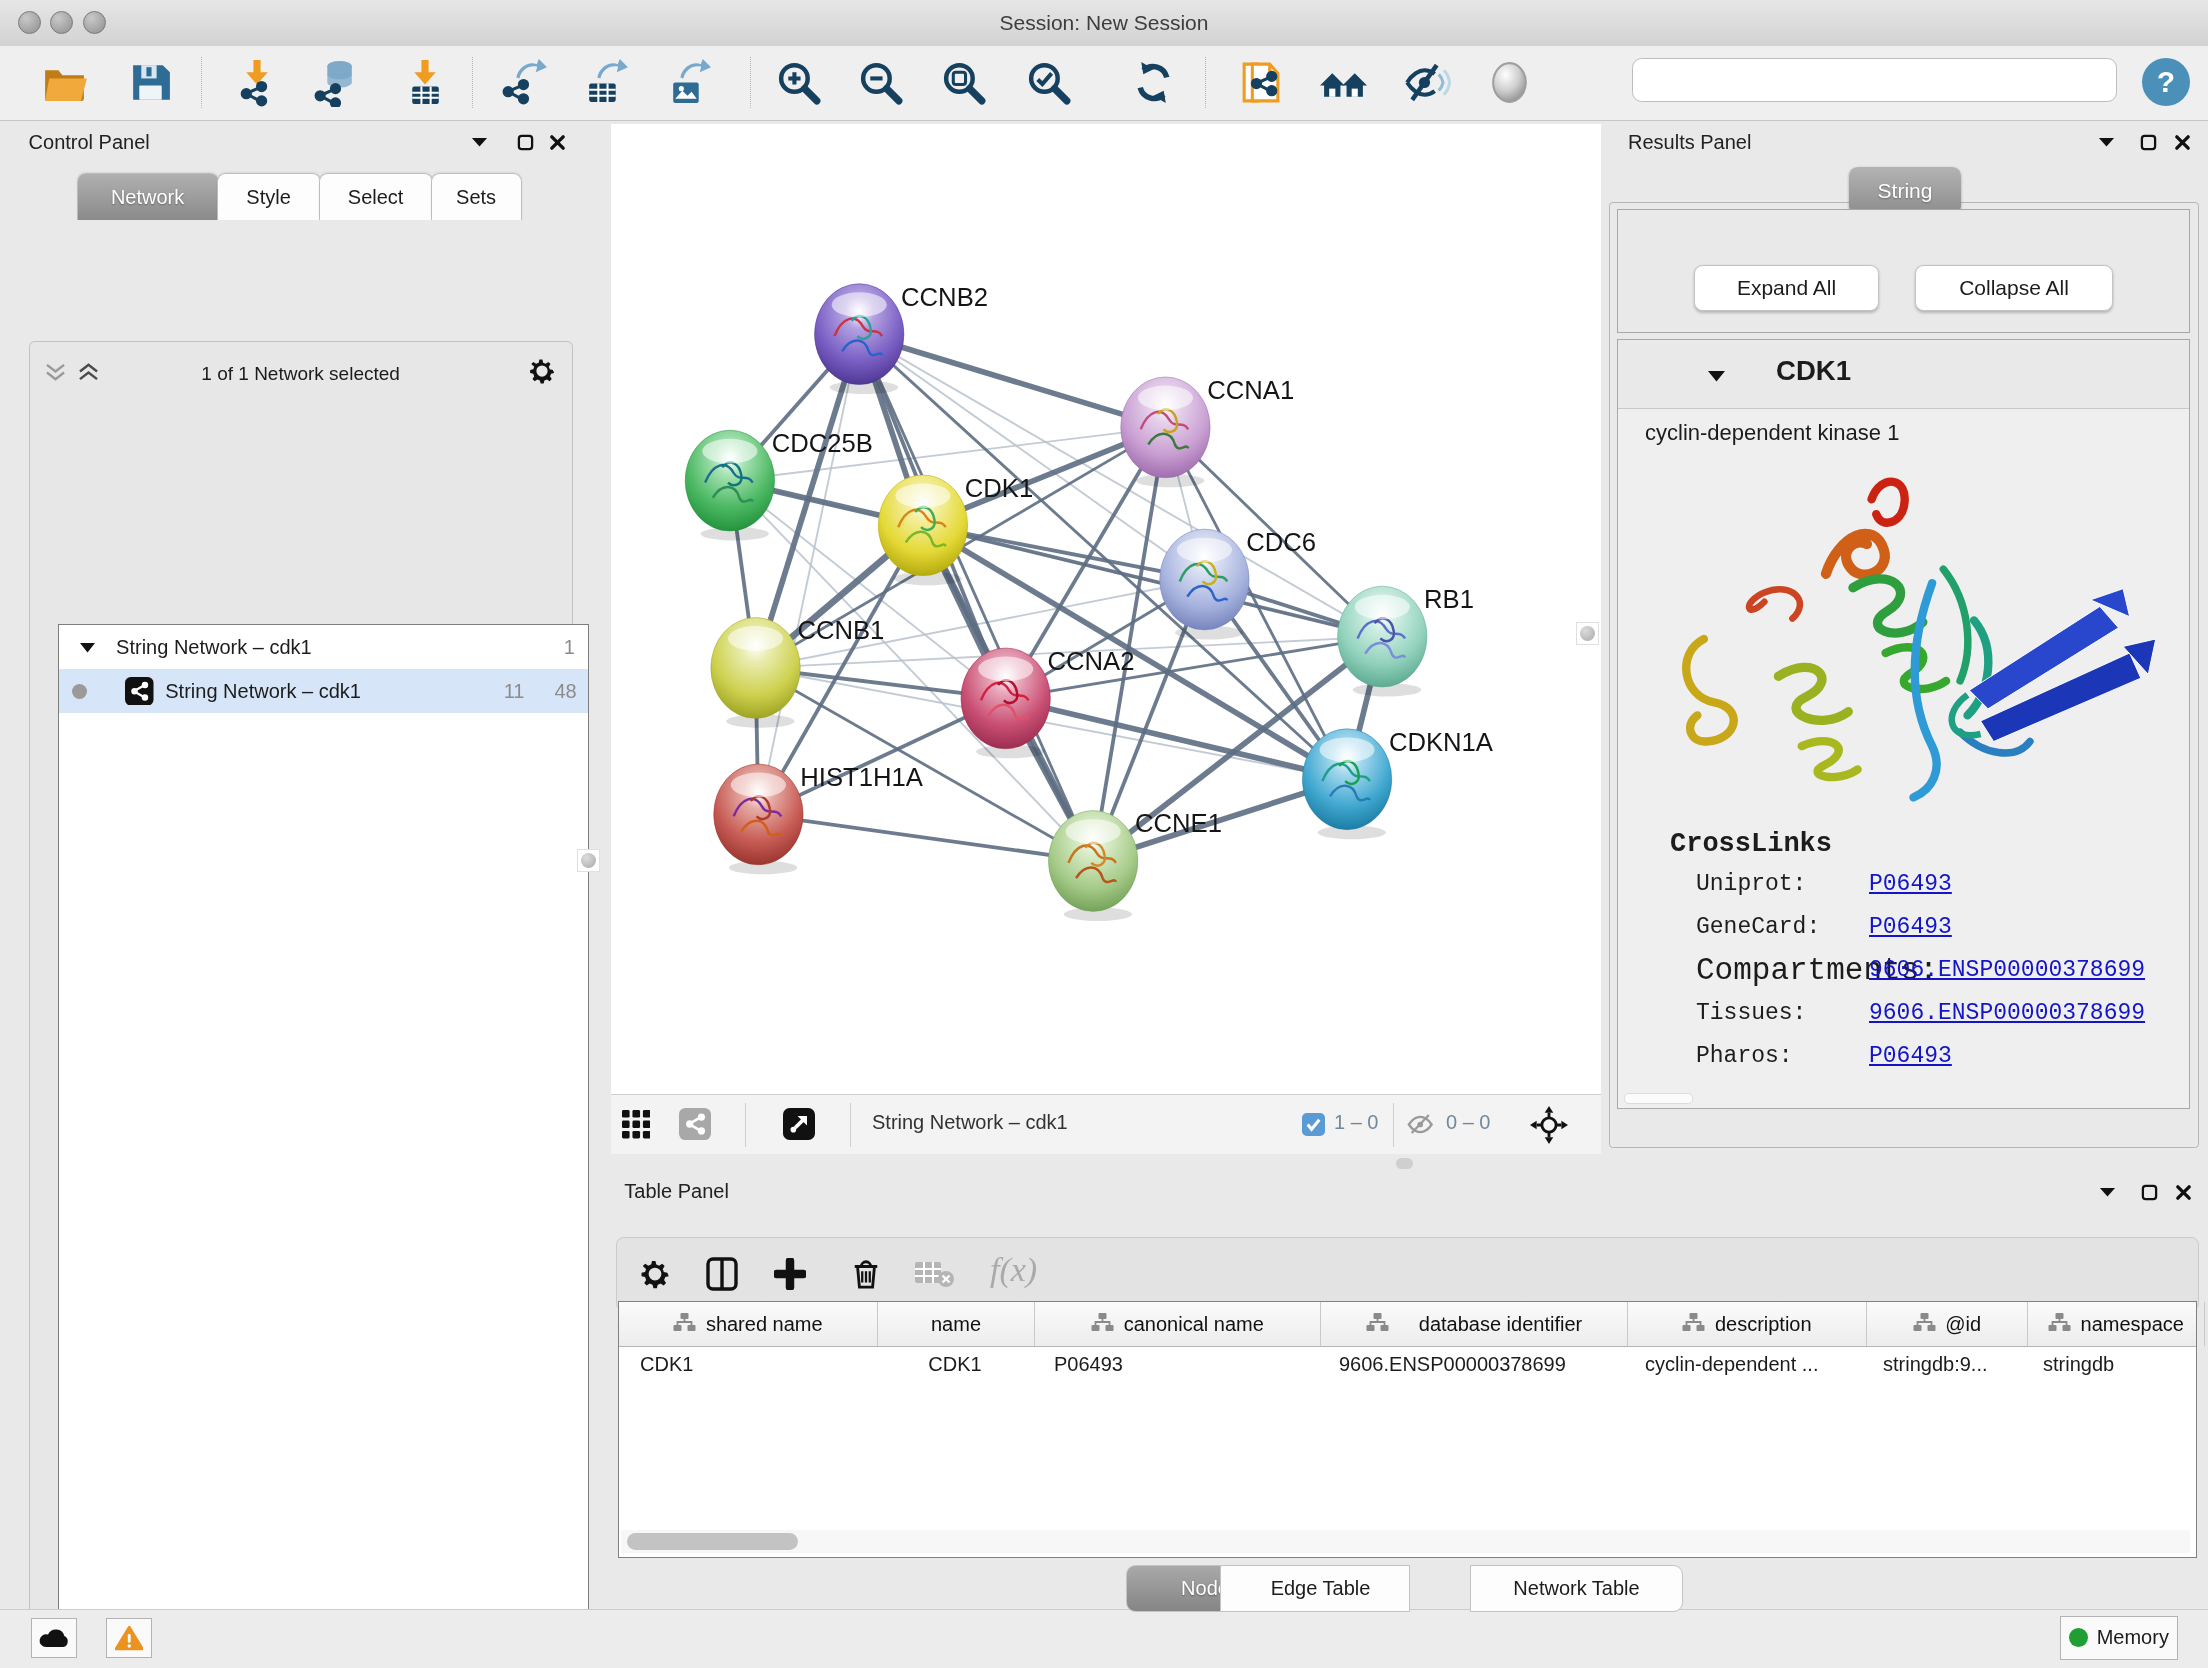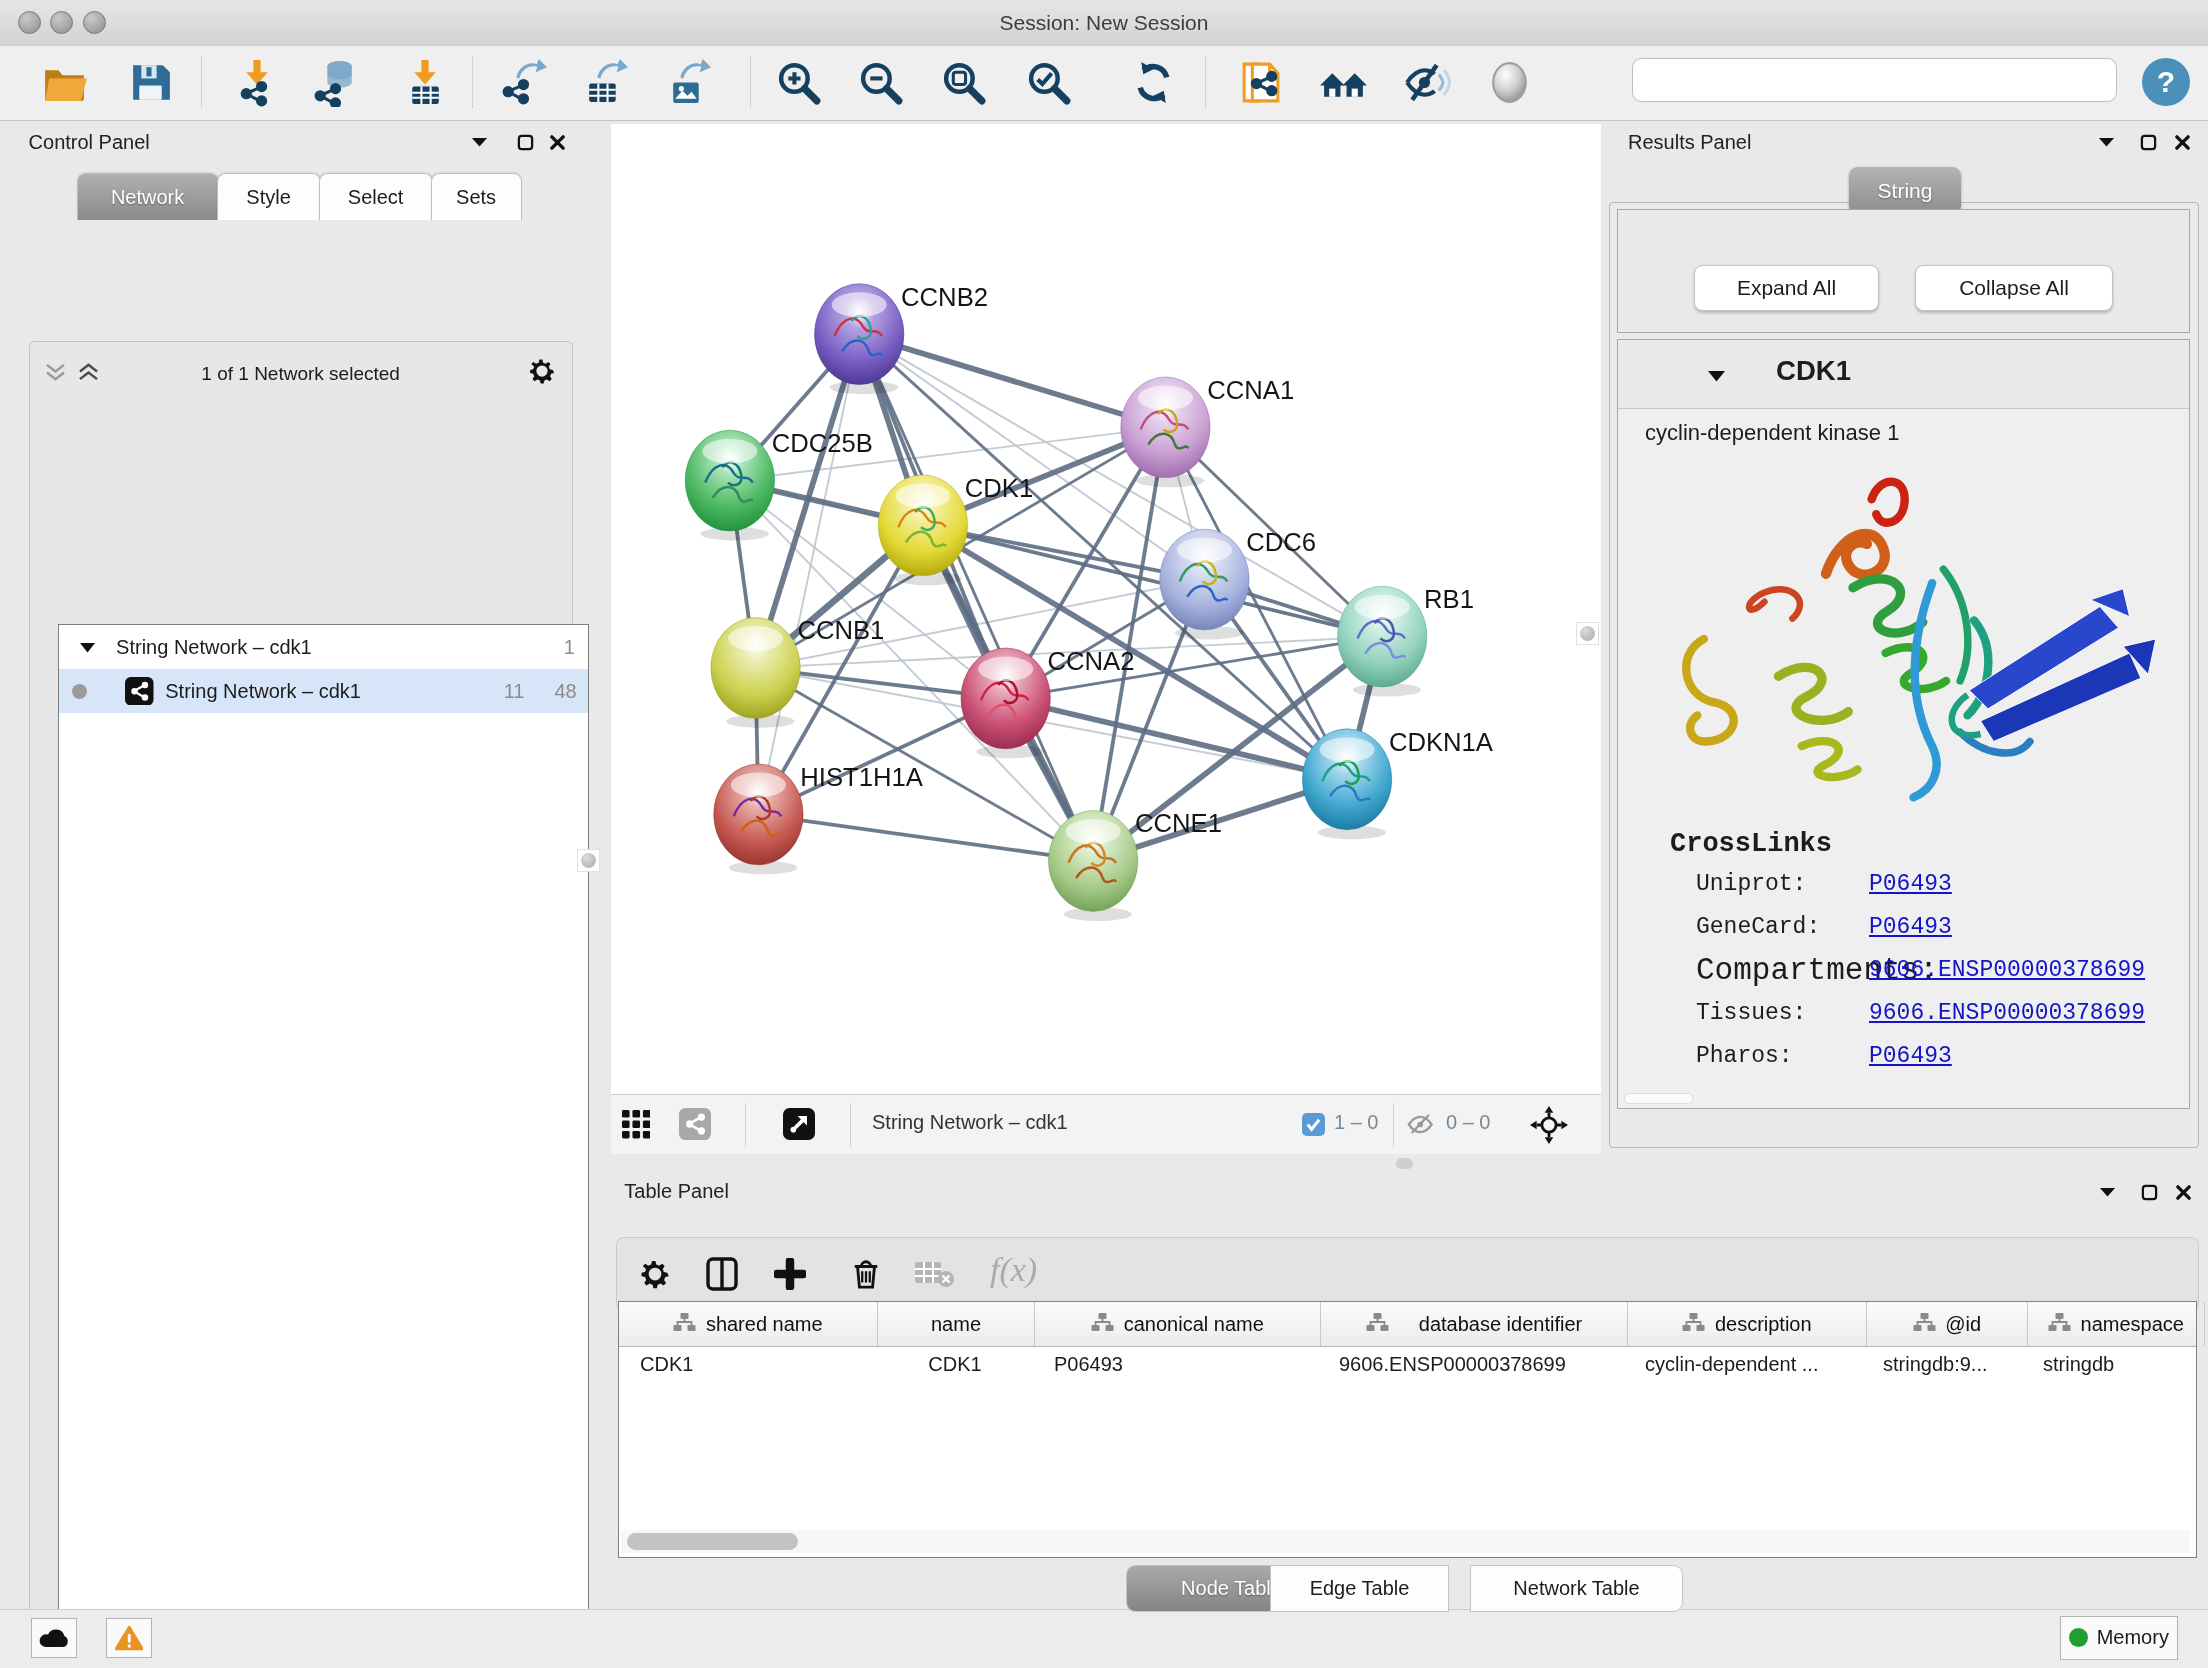--- a/index.html
+++ b/index.html
@@ -885,16 +885,16 @@
           <circle cx="18" cy="26" r="2.2" fill="#fff"></circle>
         </svg>
     </div>
     <div class="abs sb-btn" style="left:2060px;top:5.7px;width:116px;height:42px;gap:8.6px;">
       <span style="width:19px;height:19px;border-radius:50%;background:#1e9e33;"></span>
       <span style="font-size:20px;">Memory</span>
     </div>
   </div>
 
 <div class="abs bottab active" style="left: 1126px; top: 1565px; width: 167px; border-radius: 9.5px 0px 0px 9.5px;">Node Table</div>
-    <div class="abs bottab" style="left: 1270px; top: 1565px; width: 177px;">Edge Table</div>
+    <div class="abs bottab" style="left: 1220px; top: 1565px; width: 177px; padding-left: 11px;">Edge Table</div>
     <div class="abs bottab" style="left: 1470px; top: 1565px; width: 211px; border-radius: 0px 9.5px 9.5px 0px;">Network Table</div>
   </div>
 
 
 </body></html>

